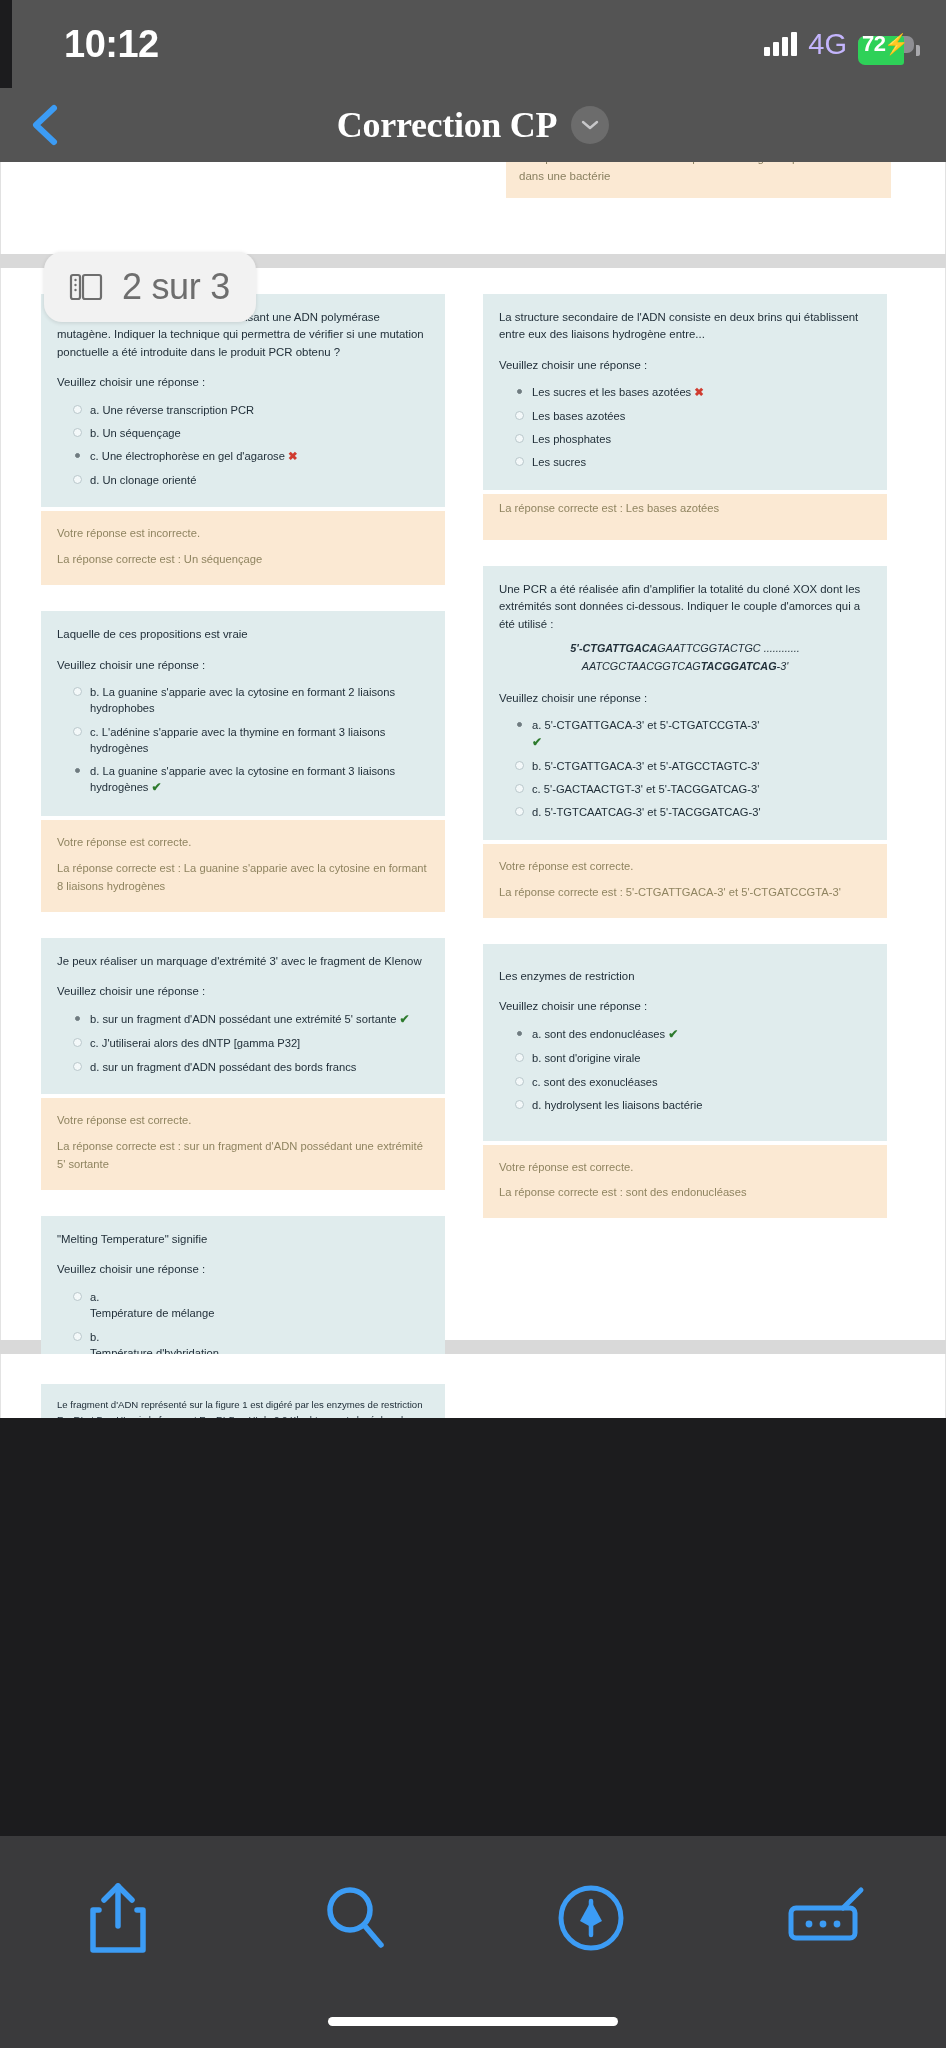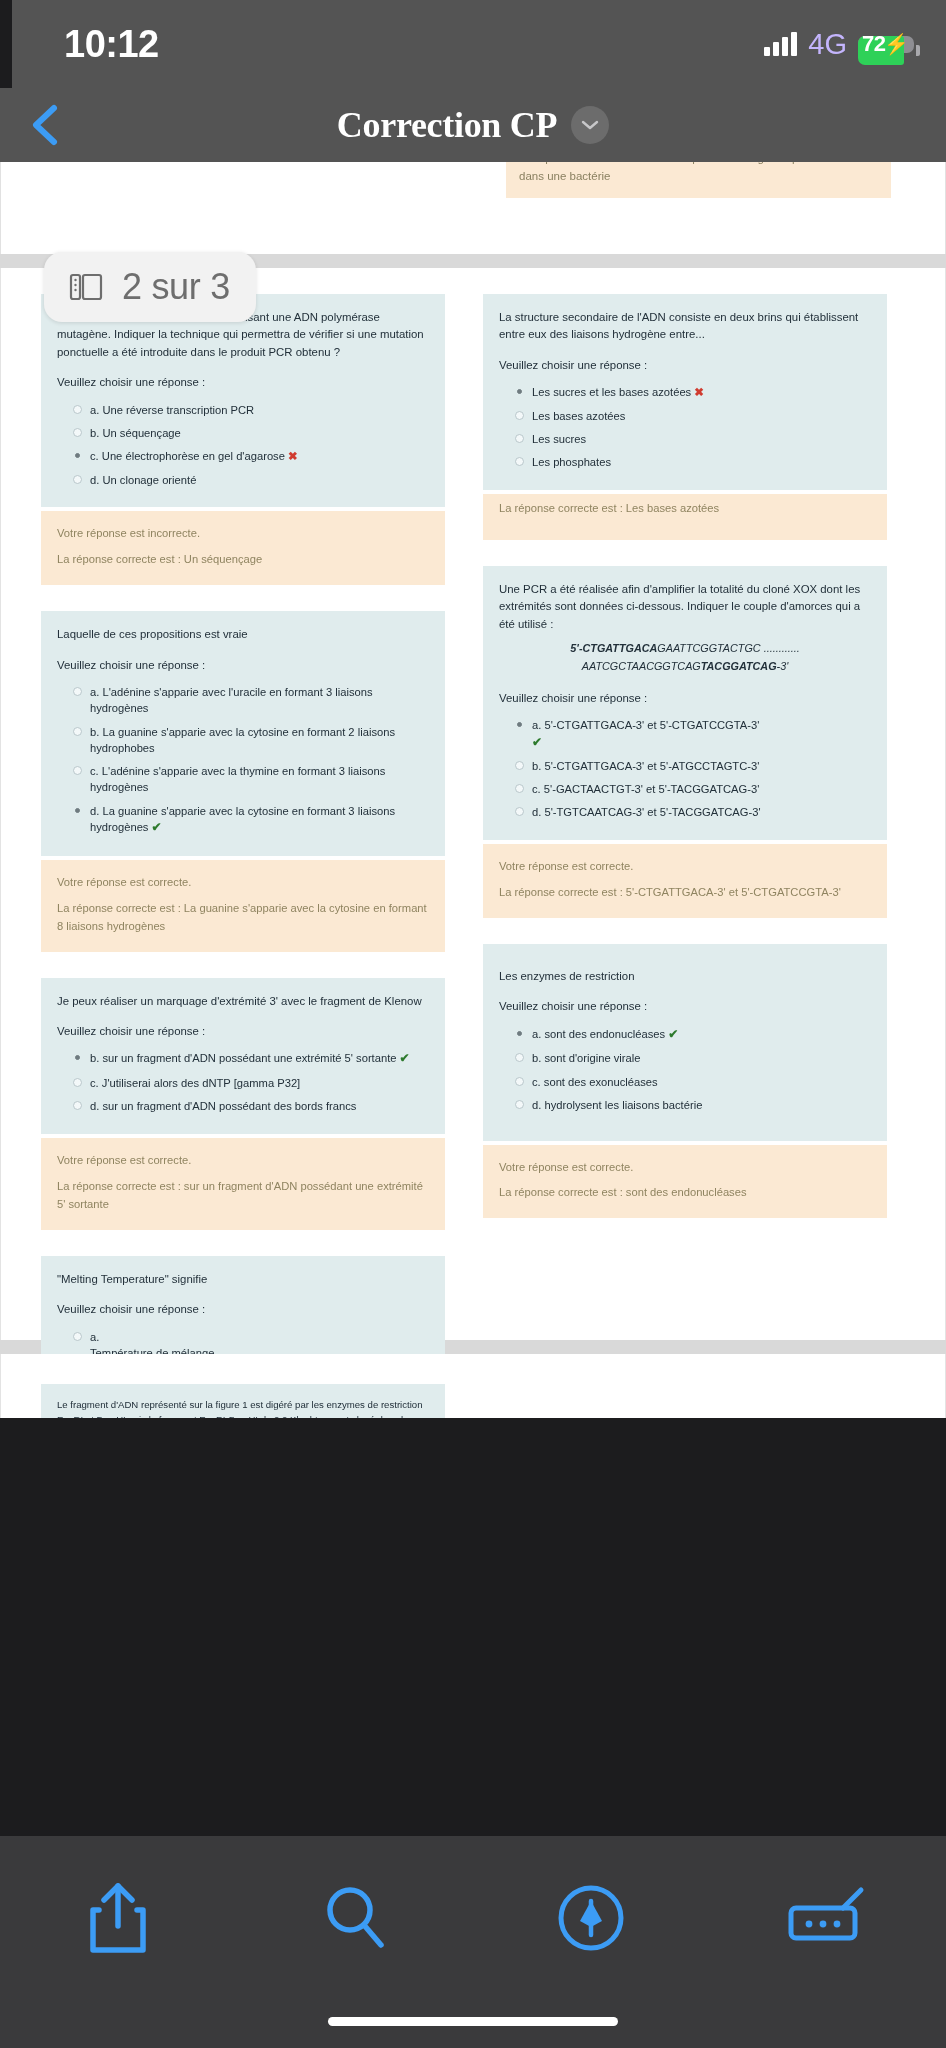--- a/index.html
+++ b/index.html
@@ -269,24 +269,20 @@
         <div class="fblock">
           <div class="fline">Votre réponse est incorrecte.</div>
           <div class="fline">La réponse correcte est : Un séquençage</div>
         </div>
 
         <div class="qblock">
           <div class="qtext">Laquelle de ces propositions est vraie</div>
           <div class="qprompt">Veuillez choisir une réponse :</div>
           <div class="opt">
               <span class="radio"></span>
-              <span class="txt">a. L'adénine s'apparie avec l'uracile en formant 3 liaisons hydrogènes</span>
-            </div>
-          <div class="opt">
-              <span class="radio"></span>
               <span class="txt">b. La guanine s'apparie avec la cytosine en formant 2 liaisons hydrophobes</span>
             </div>
           <div class="opt">
               <span class="radio"></span>
               <span class="txt">c. L'adénine s'apparie avec la thymine en formant 3 liaisons hydrogènes</span>
             </div>
           <div class="opt">
               <span class="radio sel"></span>
               <span class="txt"><span>d. La guanine s'apparie avec la cytosine en formant 3 liaisons hydrogènes</span> <span class="mark-v">✔</span></span>
             </div>
@@ -343,25 +339,25 @@
           <div class="opt">
               <span class="radio sel"></span>
               <span class="txt"><span>Les sucres et les bases azotées</span> <span class="mark-x">✖</span></span>
             </div>
           <div class="opt">
               <span class="radio"></span>
               <span class="txt">Les bases azotées</span>
             </div>
           <div class="opt">
               <span class="radio"></span>
+              <span class="txt">Les phosphates</span>
+            </div>
+          <div class="opt">
+              <span class="radio"></span>
               <span class="txt">Les sucres</span>
-            </div>
-          <div class="opt">
-              <span class="radio"></span>
-              <span class="txt">Les phosphates</span>
             </div>
         </div>
         <div class="fblock" style="padding-top:6px;padding-bottom:22px">
           <div class="fline">La réponse correcte est : Les bases azotées</div>
         </div>
 
         <div class="qblock">
           <div class="qtext" style="margin-bottom:6px">Une PCR a été réalisée afin d'amplifier la totalité du cloné XOX dont les extrémités sont données ci-dessous. Indiquer le couple d'amorces qui a été utilisé :</div>
           <div class="seq">
             <span class="l"><b>5'-CTGATTGACA</b>GAATTCGGTACTGC ............</span>

